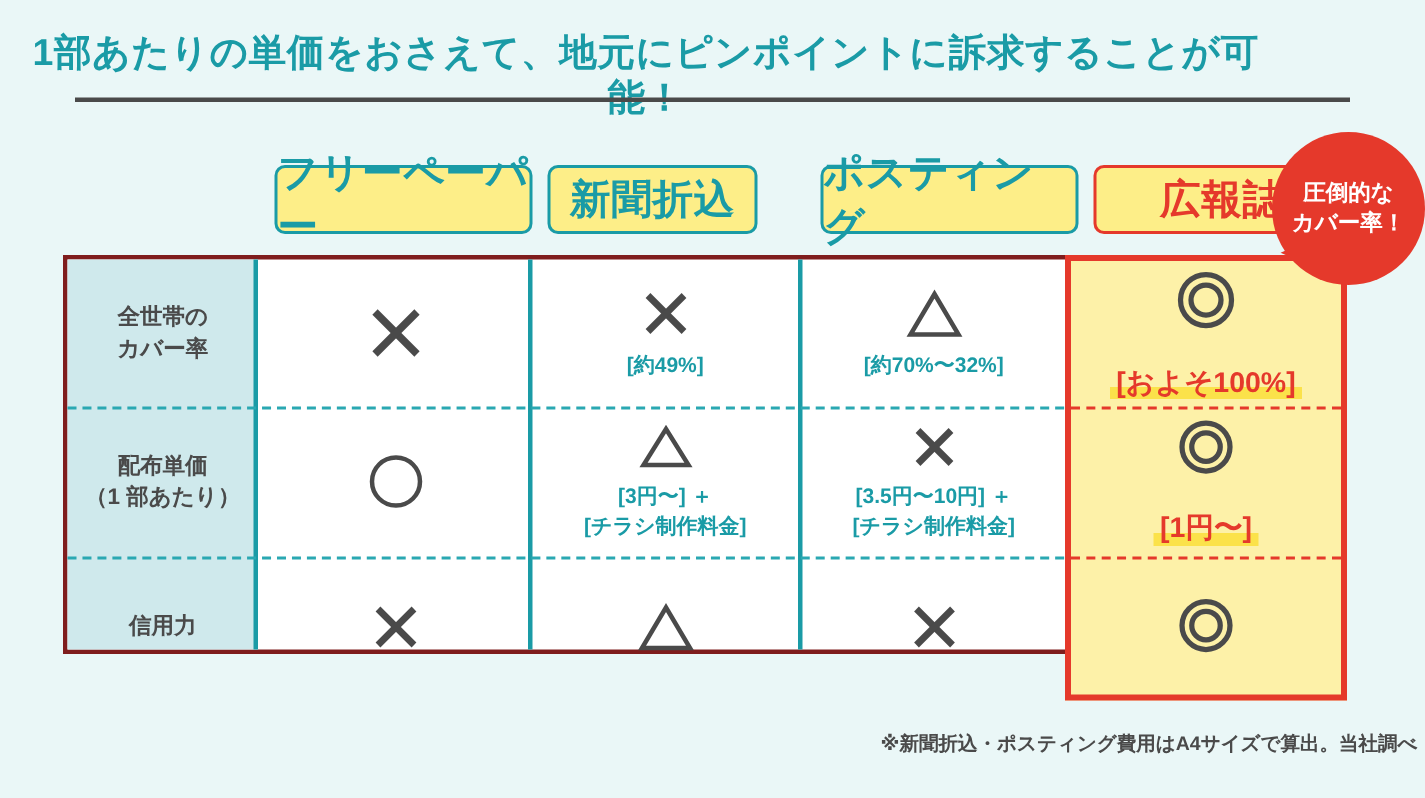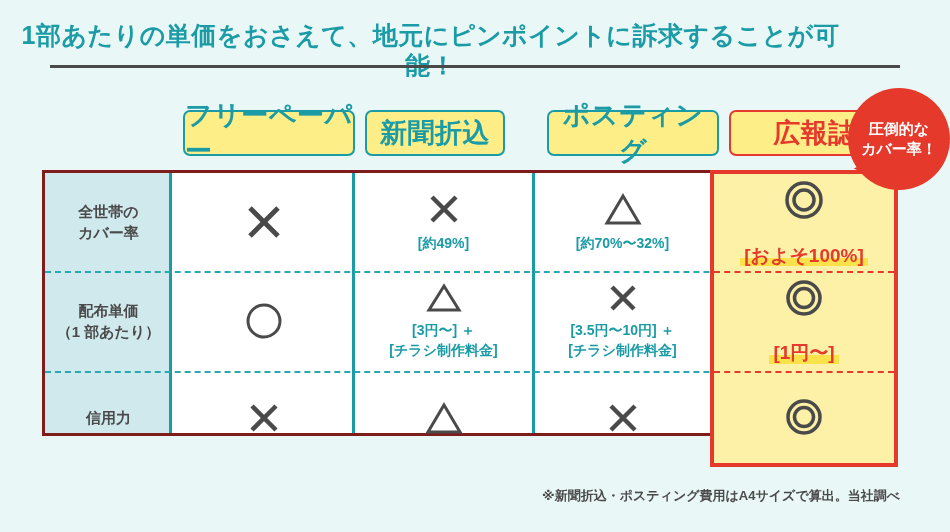--- a/index.html
+++ b/index.html
@@ -65,21 +65,21 @@
     color: #1a9ba6;
     font-size: 27px;
     font-weight: bold;
     display: flex;
     align-items: center;
     justify-content: center;
     letter-spacing: 0.5px;
   }
   .pill.p0 { left: 133px; width: 172px; }
   .pill.p1 { left: 315px; width: 140px; }
-  .pill.p2 { left: 497px; width: 172px; text-align: center; }
+  .pill.p2 { left: 497px; width: 172px; }
   .pill.p3 {
     left: 679px;
     width: 171px;
     border-color: #e5392b;
     color: #e5392b;
   }
 
   
   .badge {
     position: absolute;
@@ -264,20 +264,21 @@
   
   .footnote {
     position: absolute;
     left: 0;
     top: 487px;
     width: 900px;
     text-align: right;
     color: #4a4a4a;
     font-size: 13px;
     font-weight: bold;
+    padding-left: 45px;
   }
 </style>
 </head>
 <body>
 
 <div class="title-wrap">
   <div class="title">1部あたりの単価をおさえて、地元にピンポイントに訴求することが可能！</div>
 </div>
 <div class="title-rule"></div>
 

